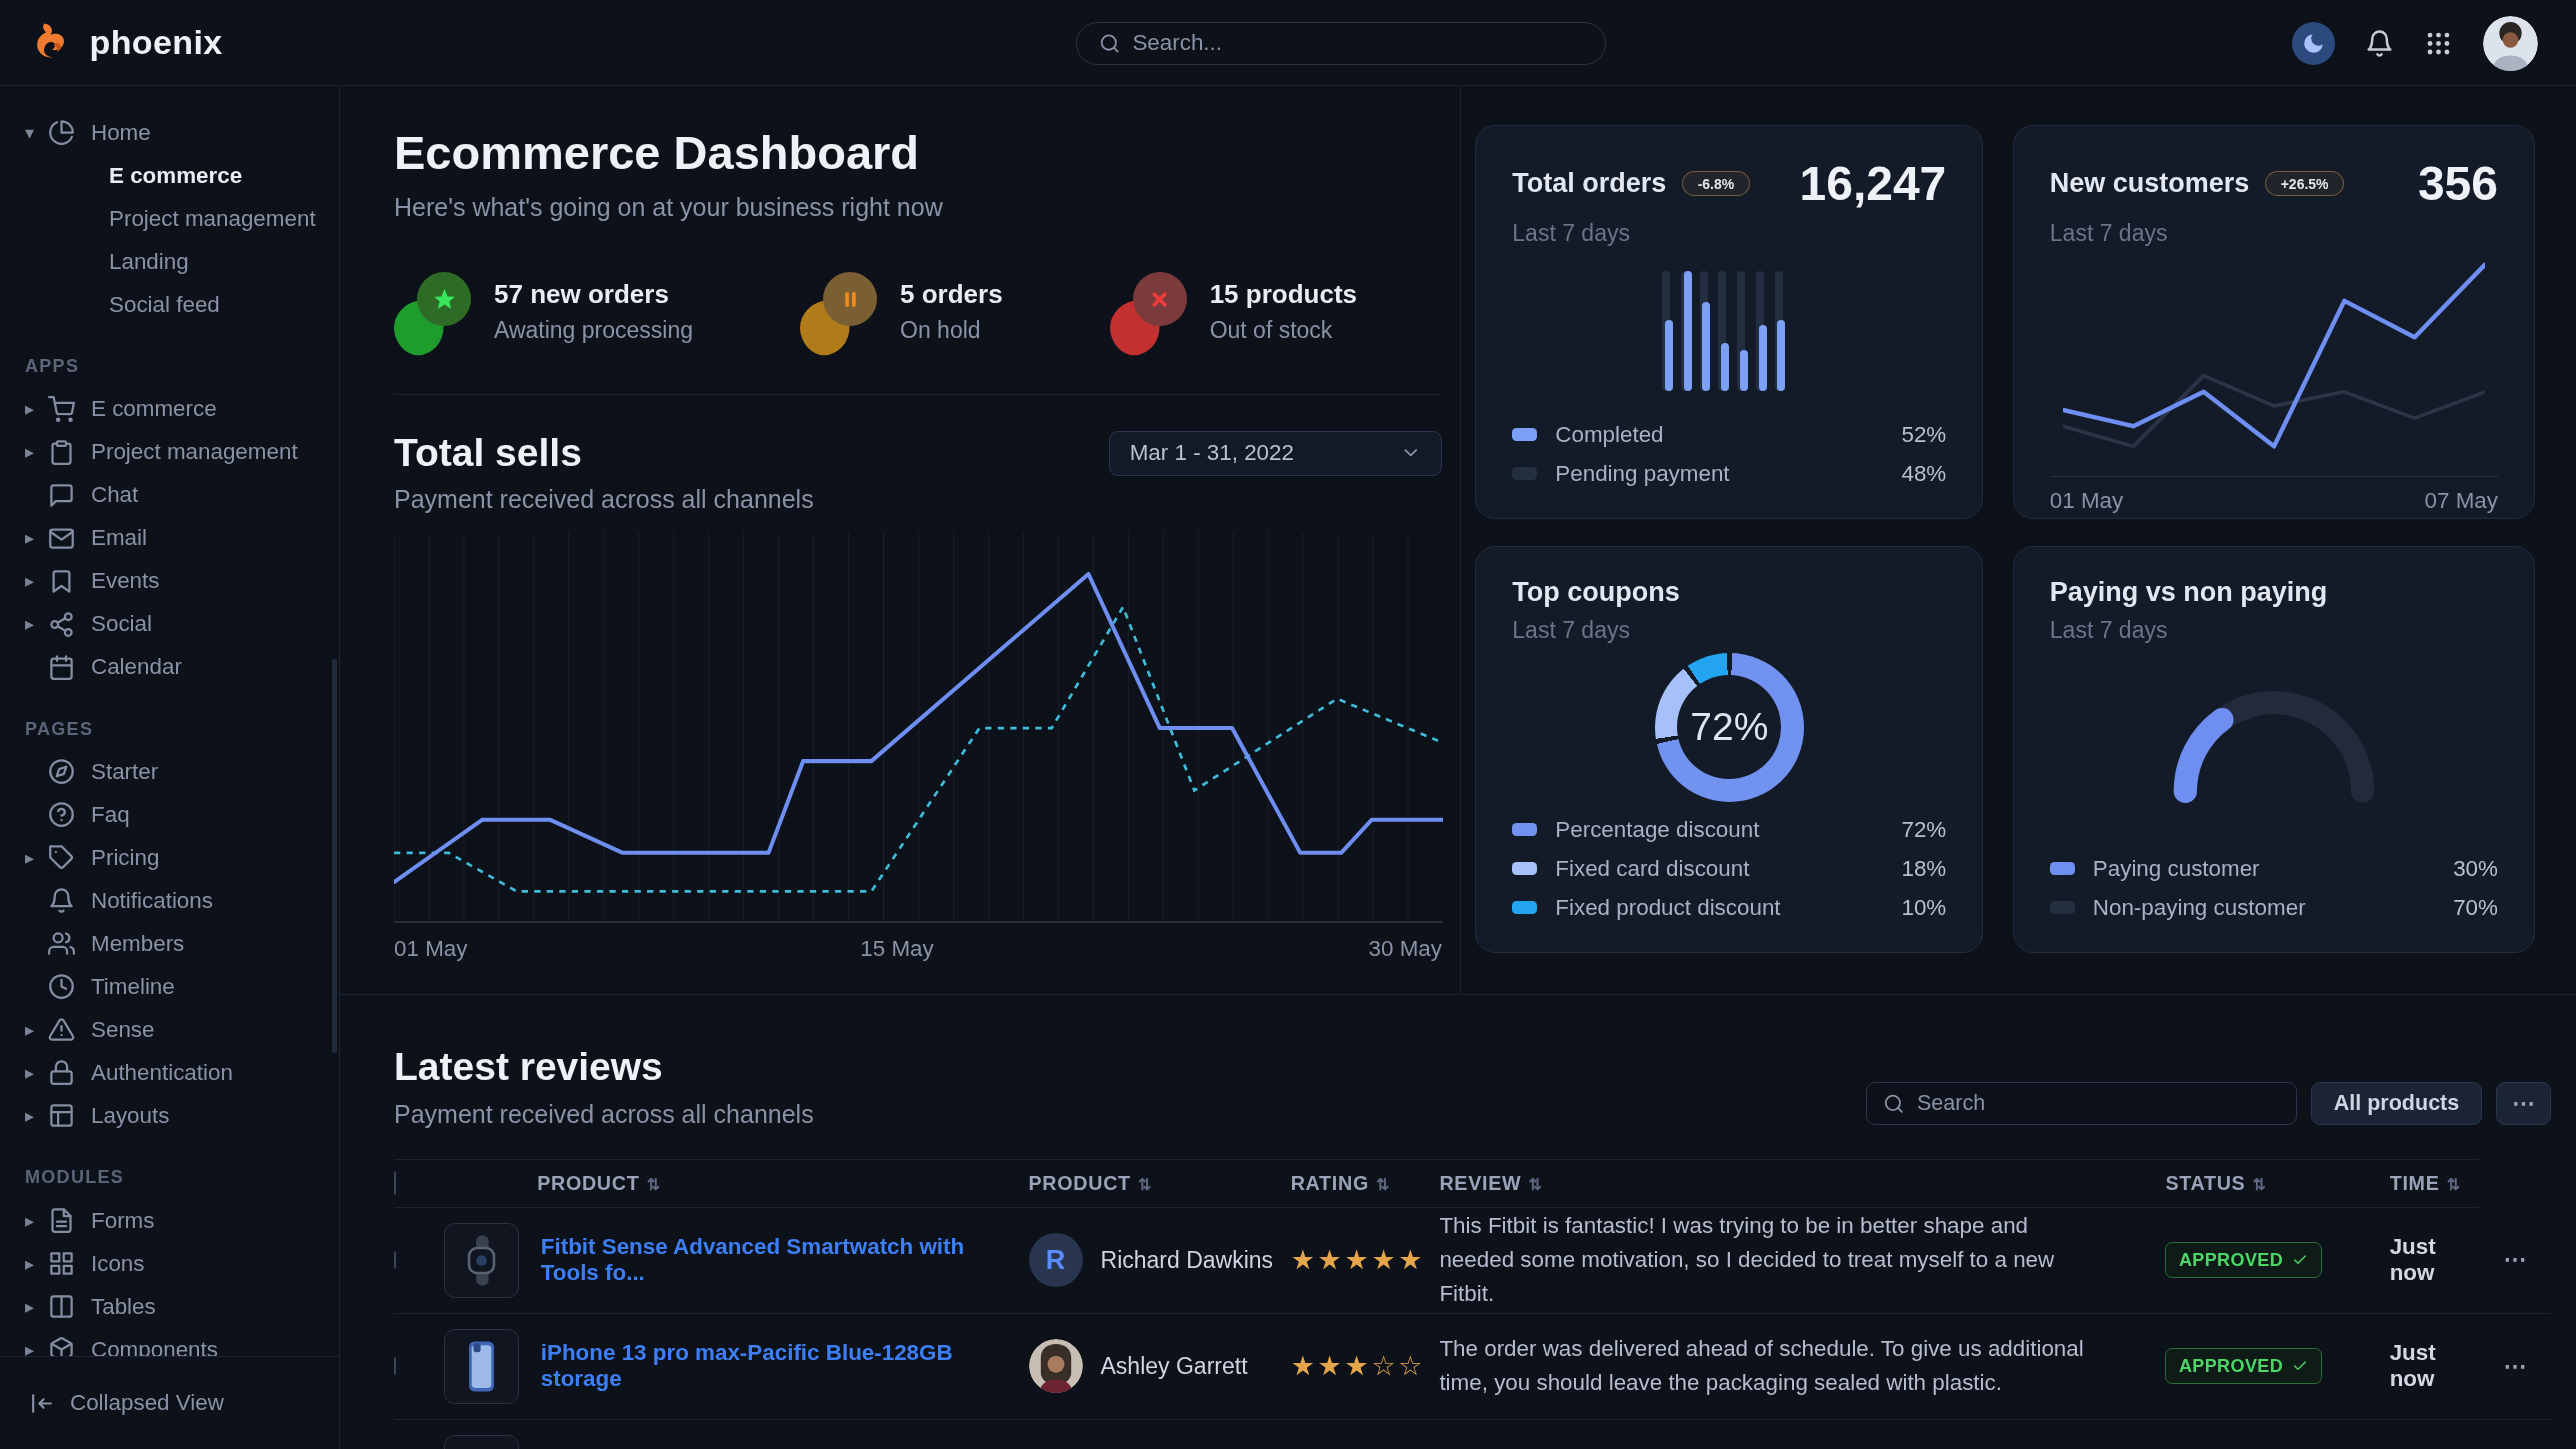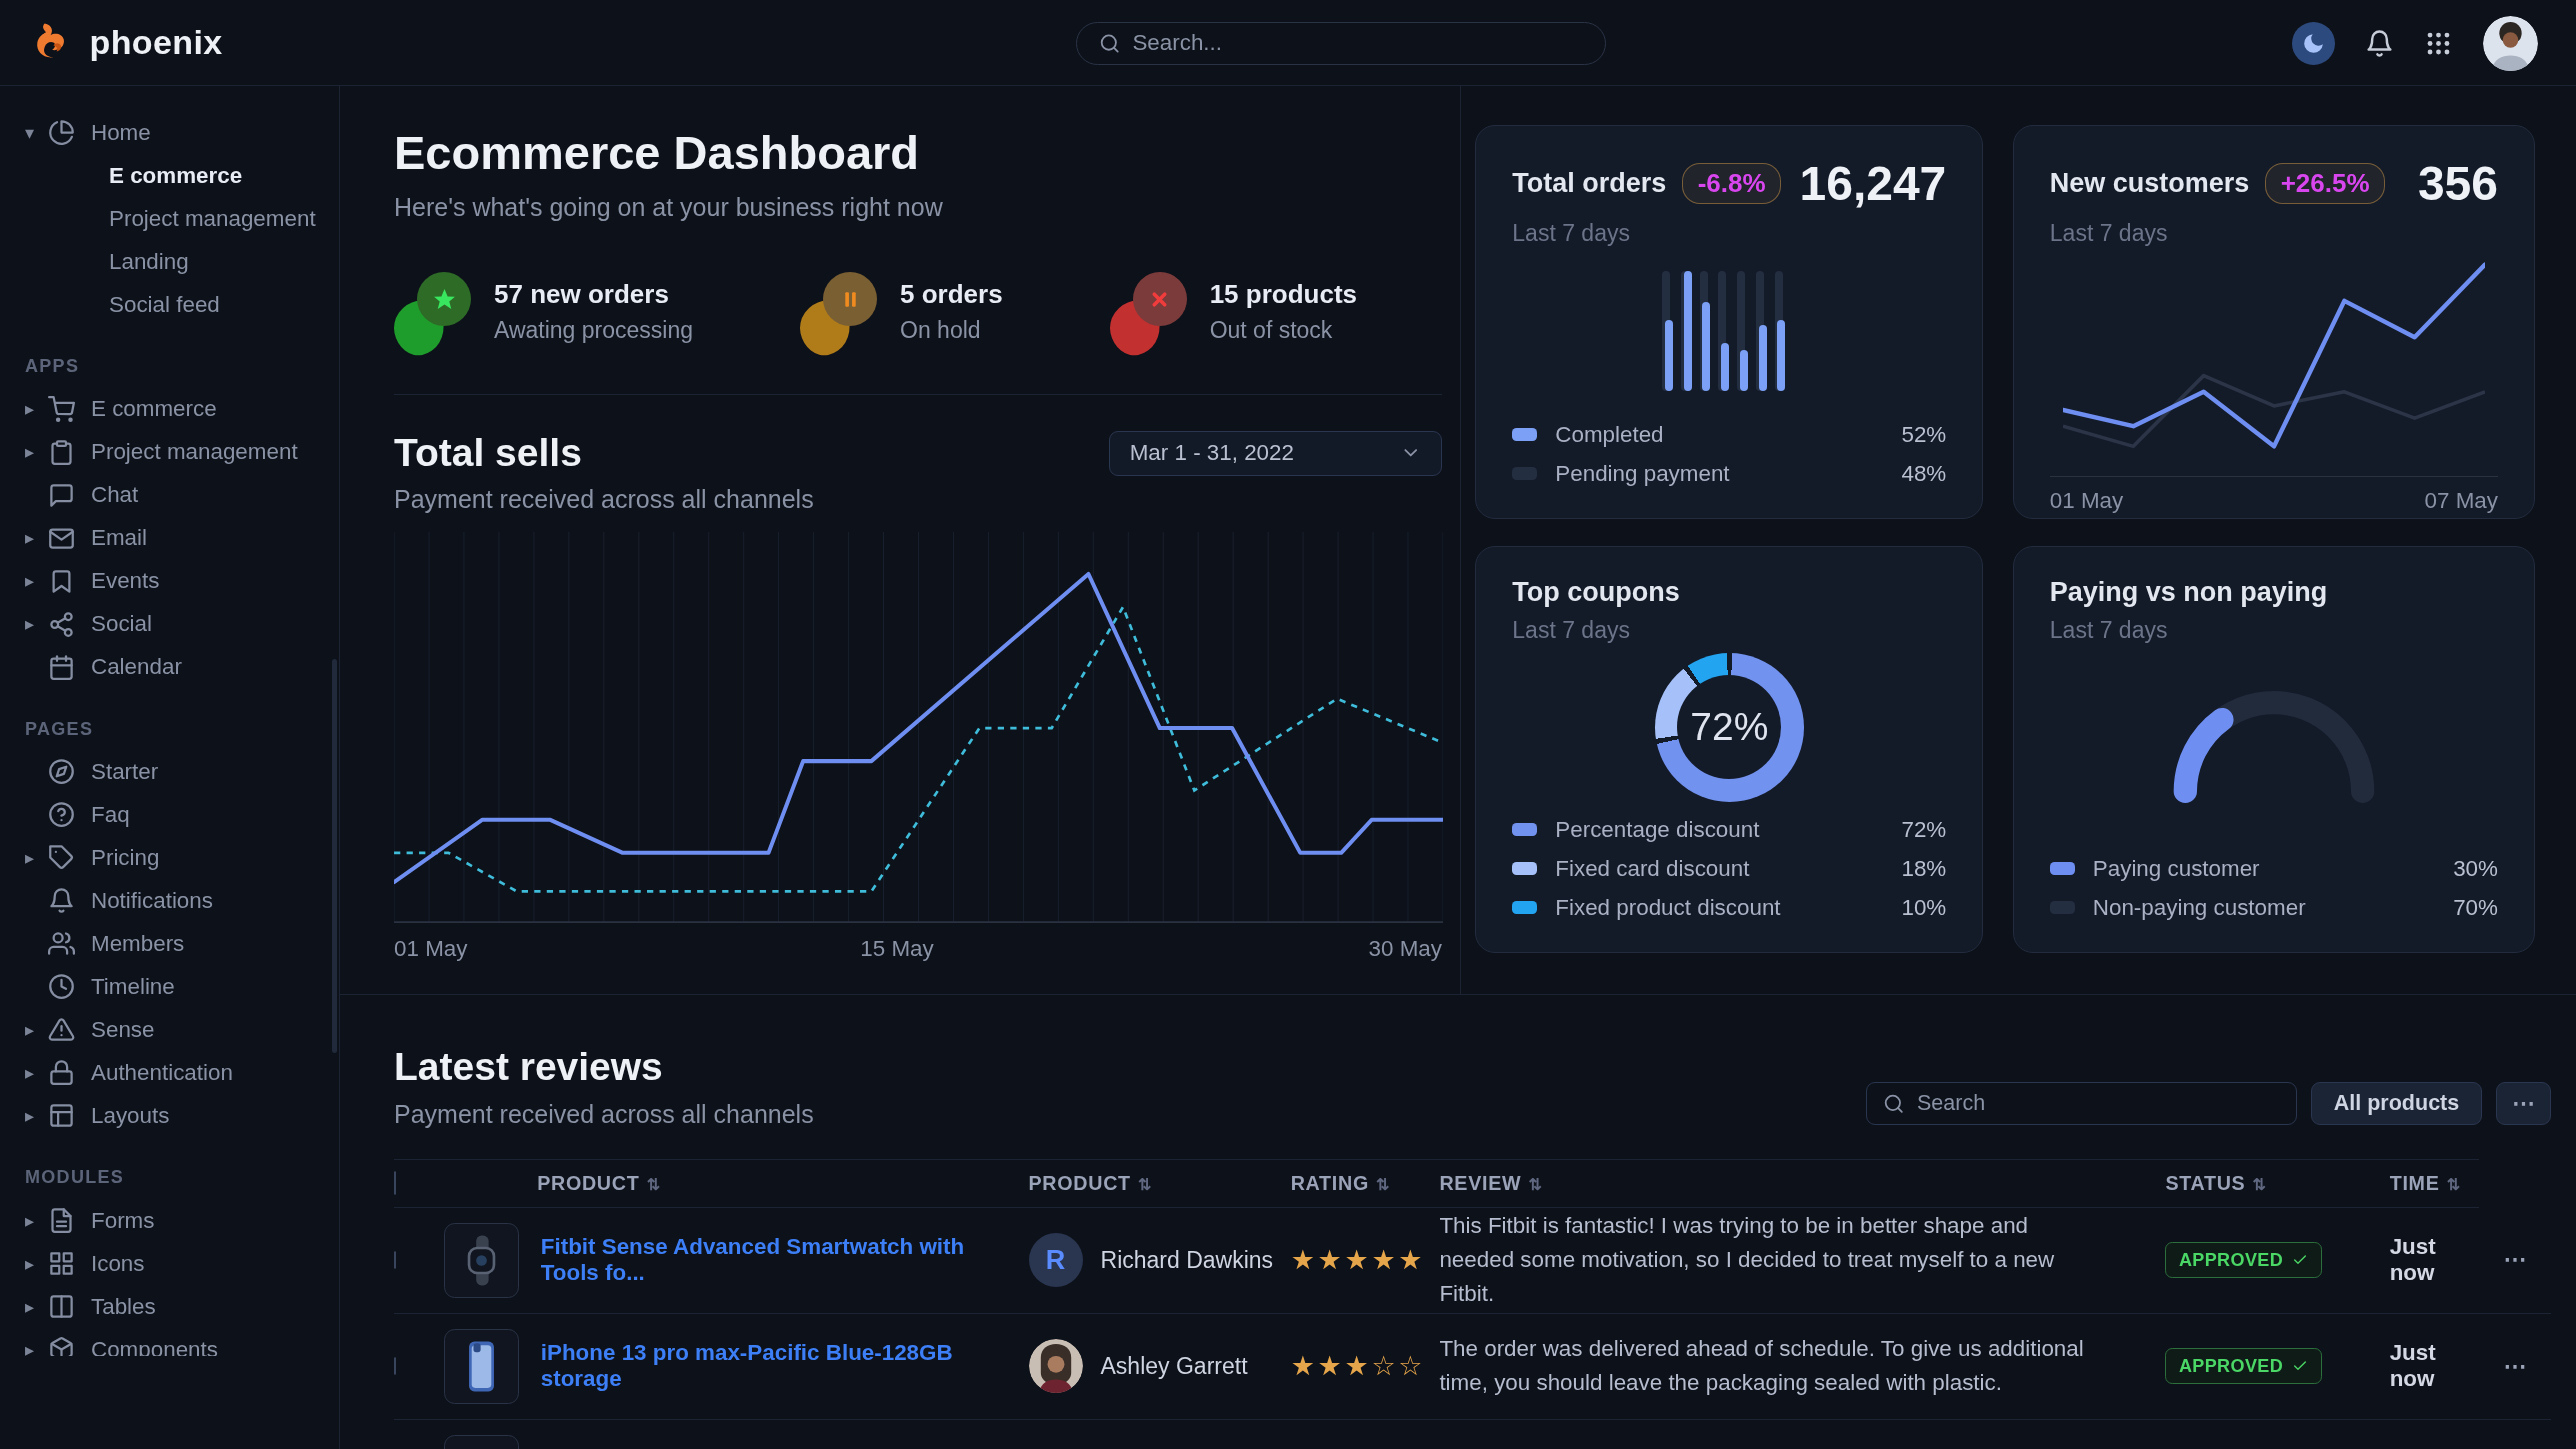--- a/index.html
+++ b/index.html
@@ -80,21 +80,21 @@
   .ts-labels span:nth-child(2){ position:absolute; left:48%; transform:translateX(-50%);}
   .ts-labels span:last-child{ margin-left:auto; }
   
   .right-pane { position:absolute; left:1121px; top:0; right:0; height:908px;
     padding:39px 41px 0 14.3px; display:grid; grid-template-columns:508px 1fr;
     grid-template-rows:394px 407px; gap:27px 29.5px;}
   .card { background:#131b29; border:0.9px solid #222c3e; border-radius:20px; padding:30px 36px 25px;
     display:flex; flex-direction:column; }
   .card-head { display:flex; align-items:center; }
   .card-title { font-size:27px; font-weight:700; color:#e3e7ef; }
-  .badge { margin-left:16px; font-size:26px; font-weight:700; color:#d946ef;
+  .badge { margin-left:16px; font-size:14px; font-weight:700; color:#e5e5e5;
     border:0.9px solid rgba(229,165,75,.45); background:rgba(229,165,75,.07);
     border-radius:18px; padding:3.6px 14.3px;}
   .big-num { margin-left:auto; font-size:48px; font-weight:700; color:#eef1f6;}
   .period { font-size:23px; color:#6b7489; margin-top:9px;}
   .legend { margin-top:auto; }
   .lg-row { display:flex; align-items:center; height:39px; font-size:22.4px; color:#aab1c4;}
   .lg-swatch { width:25px; height:13.4px; border-radius:4.5px; margin-right:18px; flex:none;}
   .lg-val { margin-left:auto; color:#b9c0d0;}
   
   .bars-wrap { flex:1; display:flex; align-items:center; justify-content:center;}
@@ -446,20 +446,28 @@
           <svg viewBox="0 0 24 24" fill="none" stroke="currentColor" stroke-width="2" stroke-linecap="round" stroke-linejoin="round">
             <path d="M21 16V8a2 2 0 0 0-1-1.73l-7-4a2 2 0 0 0-2 0l-7 4A2 2 0 0 0 3 8v8a2 2 0 0 0 1 1.73l7 4a2 2 0 0 0 2 0l7-4A2 2 0 0 0 21 16z"></path>
             <polyline points="3.27 6.96 12 12.01 20.73 6.96"></polyline>
             <line x1="12" y1="22.08" x2="12" y2="12"></line>
           </svg>
         </span>
       <span>Components</span>
     </div>
     </div>
   <div class="side-thumb"></div>
+  <div class="side-bottom">
+    <svg viewBox="0 0 24 24" fill="none" stroke="currentColor" stroke-width="2" stroke-linecap="round" stroke-linejoin="round">
+        <line x1="4" y1="4" x2="4" y2="20"></line>
+        <line x1="21" y1="12" x2="10" y2="12"></line>
+        <polyline points="14 8 10 12 14 16"></polyline>
+      </svg>
+    <span>Collapsed View</span>
+  </div>
 </div>
 
 <div class="main">
 
   <div class="left-pane">
     <div class="page-title">Ecommerce Dashboard</div>
     <div class="page-sub">Here's what's going on at your business right now</div>
 
     <div class="stats-row" id="stats-row">
   <div class="stat">

